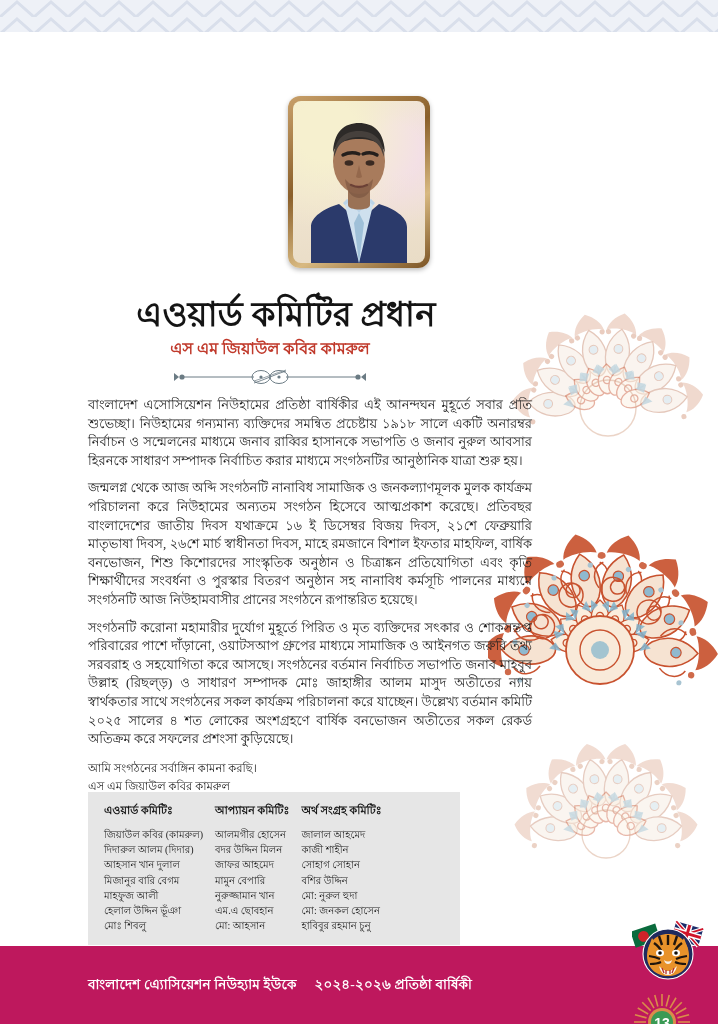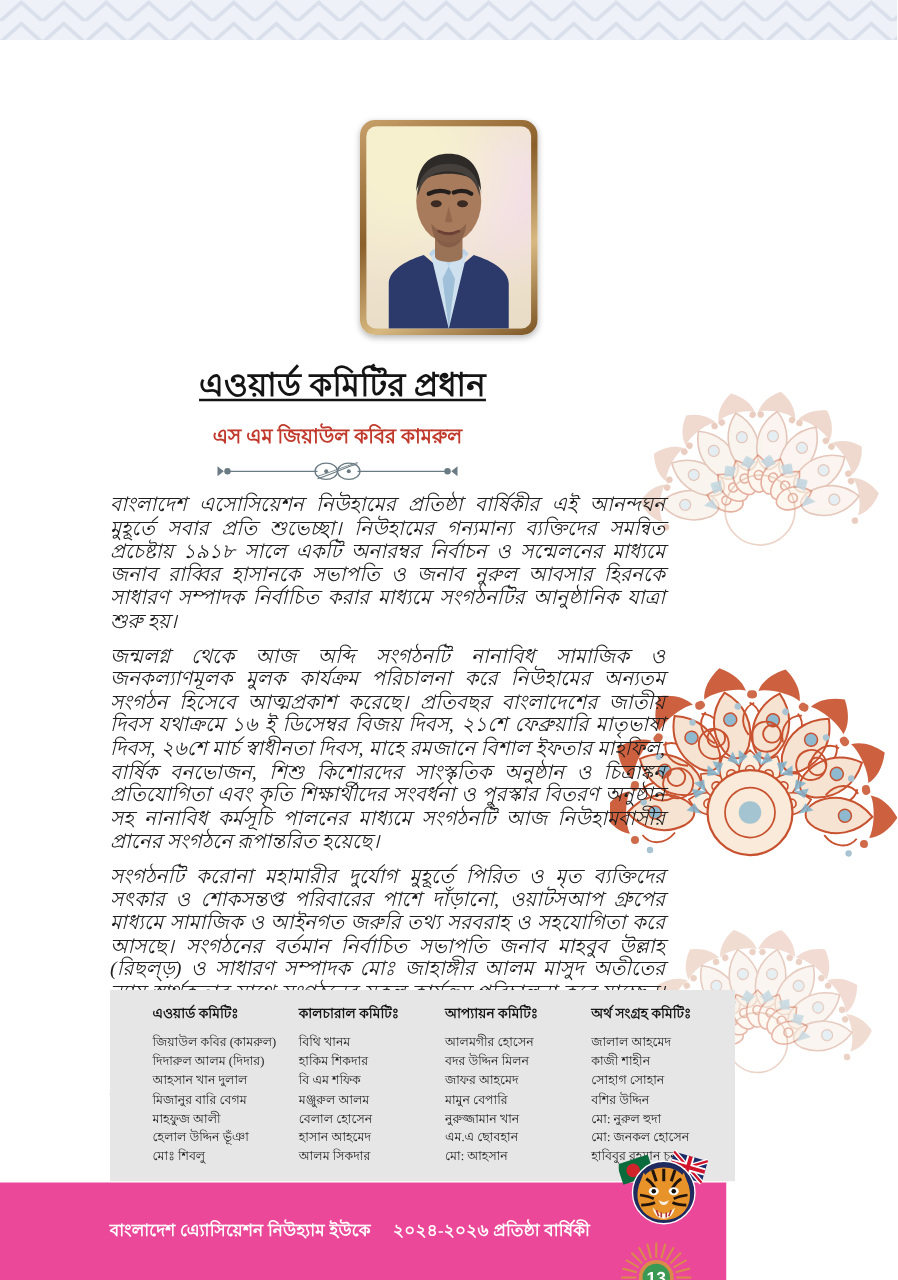--- a/index.html
+++ b/index.html
@@ -60,28 +60,27 @@
        radial-gradient(circle at 25% 18%, #f6f0cf 0 18%, rgba(246,240,207,0) 60%),
        radial-gradient(circle at 78% 30%, #f3dfe6 0 16%, rgba(243,223,230,0) 55%),
        radial-gradient(circle at 60% 8%,  #eae7b8 0 14%, rgba(234,231,184,0) 50%),
        linear-gradient(170deg,#f2ecd2 0%,#efe3cf 55%,#e9dcc6 100%);
     display:block;
   }
   .portrait-photo svg { display:block; width:100%; height:100%; }
 
   
   .title {
-    position:absolute; top:288px; left:4px; width:540px;
+    position:absolute; top:288px; left:16px; width:540px;
     text-align:center;
     font-family:"Liberation Serif","DejaVu Serif",serif;
     font-weight:bold;
-    font-size:26px;
+    font-size:34px;
     color:#141414;
     letter-spacing:0.2px;
-    text-decoration:underline;
   }
   .subtitle {
     position:absolute; top:336px; left:0; width:540px;
     text-align:center;
     font-weight:bold;
     font-size:16px;
     color:#c0392b;
   }
   .divider {
     position:absolute; top:366px; left:0; width:540px;
@@ -89,41 +88,40 @@
   }
   .divider svg { display:block; }
 
   
   .body-copy {
     position:absolute;
     top:396px; left:88px;
     width:444px;
   }
   .body-copy p {
-    font-size:16px;
+    font-size:13px;
     line-height:18.6px;
     color:#1d1d1d;
     text-align:justify;
     margin-bottom:9px;
-    font-style:italic;
   }
   .sign-block { margin-top:10px; }
   .sign-block div {
     font-size:11.4px;
     line-height:18.6px;
     color:#1d1d1d;
   }
 
   
   .committees {
     position:absolute;
     top:792px; left:88px;
-    width:500px;
+    width:372px;
     background:#e6e6e6;
-    padding:10px 10px 12px 28px;
+    padding:10px 10px 12px 10px;
     display:grid;
     grid-template-columns:repeat(4,1fr);
     column-gap:6px;
   }
   .com-col { padding-left:6px; }
   .com-head {
     font-size:11px;
     font-weight:bold;
     color:#141414;
     margin-bottom:6px;
@@ -133,22 +131,22 @@
     font-size:10px;
     line-height:15.2px;
     color:#1d1d1d;
     white-space:nowrap;
   }
 
   
   .footer {
     position:absolute;
     left:0; bottom:0;
-    width:581px; height:78px;
-    background:#ec4899;
+    width:718px; height:78px;
+    background:#be185d;
     display:flex;
     align-items:center;
   }
   .footer-text {
     position:absolute;
     left:0; width:560px;
     text-align:center;
     color:#ffffff;
     font-size:13.5px;
     font-weight:bold;
@@ -460,30 +458,20 @@
       <div class="com-head">এওয়ার্ড কমিটিঃ</div>
       <div class="com-name">জিয়াউল কবির (কামরুল)</div>
       <div class="com-name">দিদারুল আলম (দিদার)</div>
       <div class="com-name">আহসান খান দুলাল</div>
       <div class="com-name">মিজানুর বারি বেগম</div>
       <div class="com-name">মাহফুজ আলী</div>
       <div class="com-name">হেলাল উদ্দিন ভূঁঞা</div>
       <div class="com-name">মোঃ শিবলু</div>
     </div>
 
-    <div class="com-col">
-      <div class="com-head">কালচারাল কমিটিঃ</div>
-      <div class="com-name">বিথি খানম</div>
-      <div class="com-name">হাকিম শিকদার</div>
-      <div class="com-name">বি এম শফিক</div>
-      <div class="com-name">মঞ্জুরুল আলম</div>
-      <div class="com-name">বেলাল হোসেন</div>
-      <div class="com-name">হাসান আহমেদ</div>
-      <div class="com-name">আলম সিকদার</div>
-    </div>
 
     <div class="com-col">
       <div class="com-head">আপ্যায়ন কমিটিঃ</div>
       <div class="com-name">আলমগীর হোসেন</div>
       <div class="com-name">বদর উদ্দিন মিলন</div>
       <div class="com-name">জাফর আহমেদ</div>
       <div class="com-name">মামুন বেপারি</div>
       <div class="com-name">নুরুজ্জামান খান</div>
       <div class="com-name">এম.এ ছোবহান</div>
       <div class="com-name">মো: আহসান</div>

